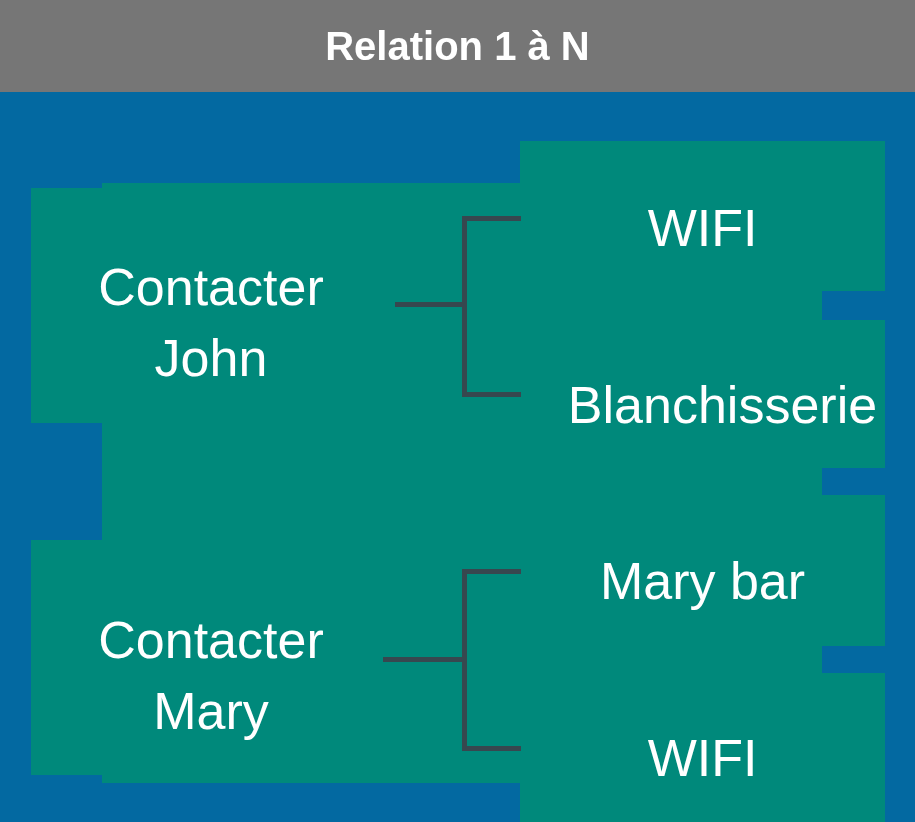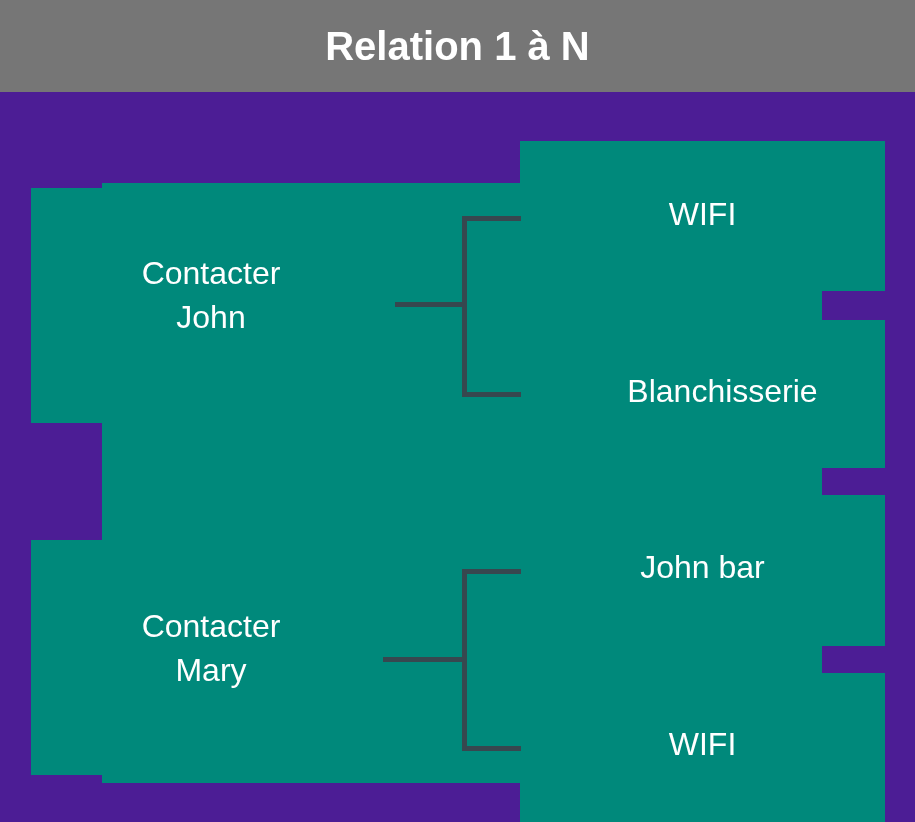--- a/index.html
+++ b/index.html
@@ -4,21 +4,21 @@
 <style>
   html, body {
     margin: 0;
     padding: 0;
     background: #000000;
   }
   #canvas {
     position: relative;
     width: 915px;
     height: 822px;
-    background: #4c1d95;
+    background: #0369a1;
     overflow: hidden;
     font-family: "Liberation Sans", sans-serif;
   }
 
   
   #header-bar {
     position: absolute;
     left: 0;
     top: 0;
     width: 915px;
@@ -77,21 +77,21 @@
     background: #37474F;
   }
 
   #bracket-top  { left: 0; top: 0; width: 915px; height: 822px; }
   #bracket-bot  { left: 0; top: 0; width: 915px; height: 822px; }
 
   
   .label {
     position: absolute;
     color: #ffffff;
-    font-size: 32px;
+    font-size: 52px;
     font-weight: normal;
     text-align: center;
     white-space: pre-line;
     line-height: 1.36;
   }
   #label-contacter-john {
     left: 31px; top: 252px; width: 360px;
   }
   #label-contacter-mary {
     left: 31px; top: 605px; width: 360px;
@@ -141,17 +141,17 @@
   <div class="label" id="label-contacter-john">Contacter
 John</div>
 
   <div class="label" id="label-contacter-mary">Contacter
 Mary</div>
 
   <div class="label" id="label-wifi-1">WIFI</div>
 
   <div class="label" id="label-blanchisserie">Blanchisserie</div>
 
-  <div class="label" id="label-minibar">John bar</div>
+  <div class="label" id="label-minibar">Mary bar</div>
 
   <div class="label" id="label-wifi-2">WIFI</div>
 
 </div>
 
 </body></html>

